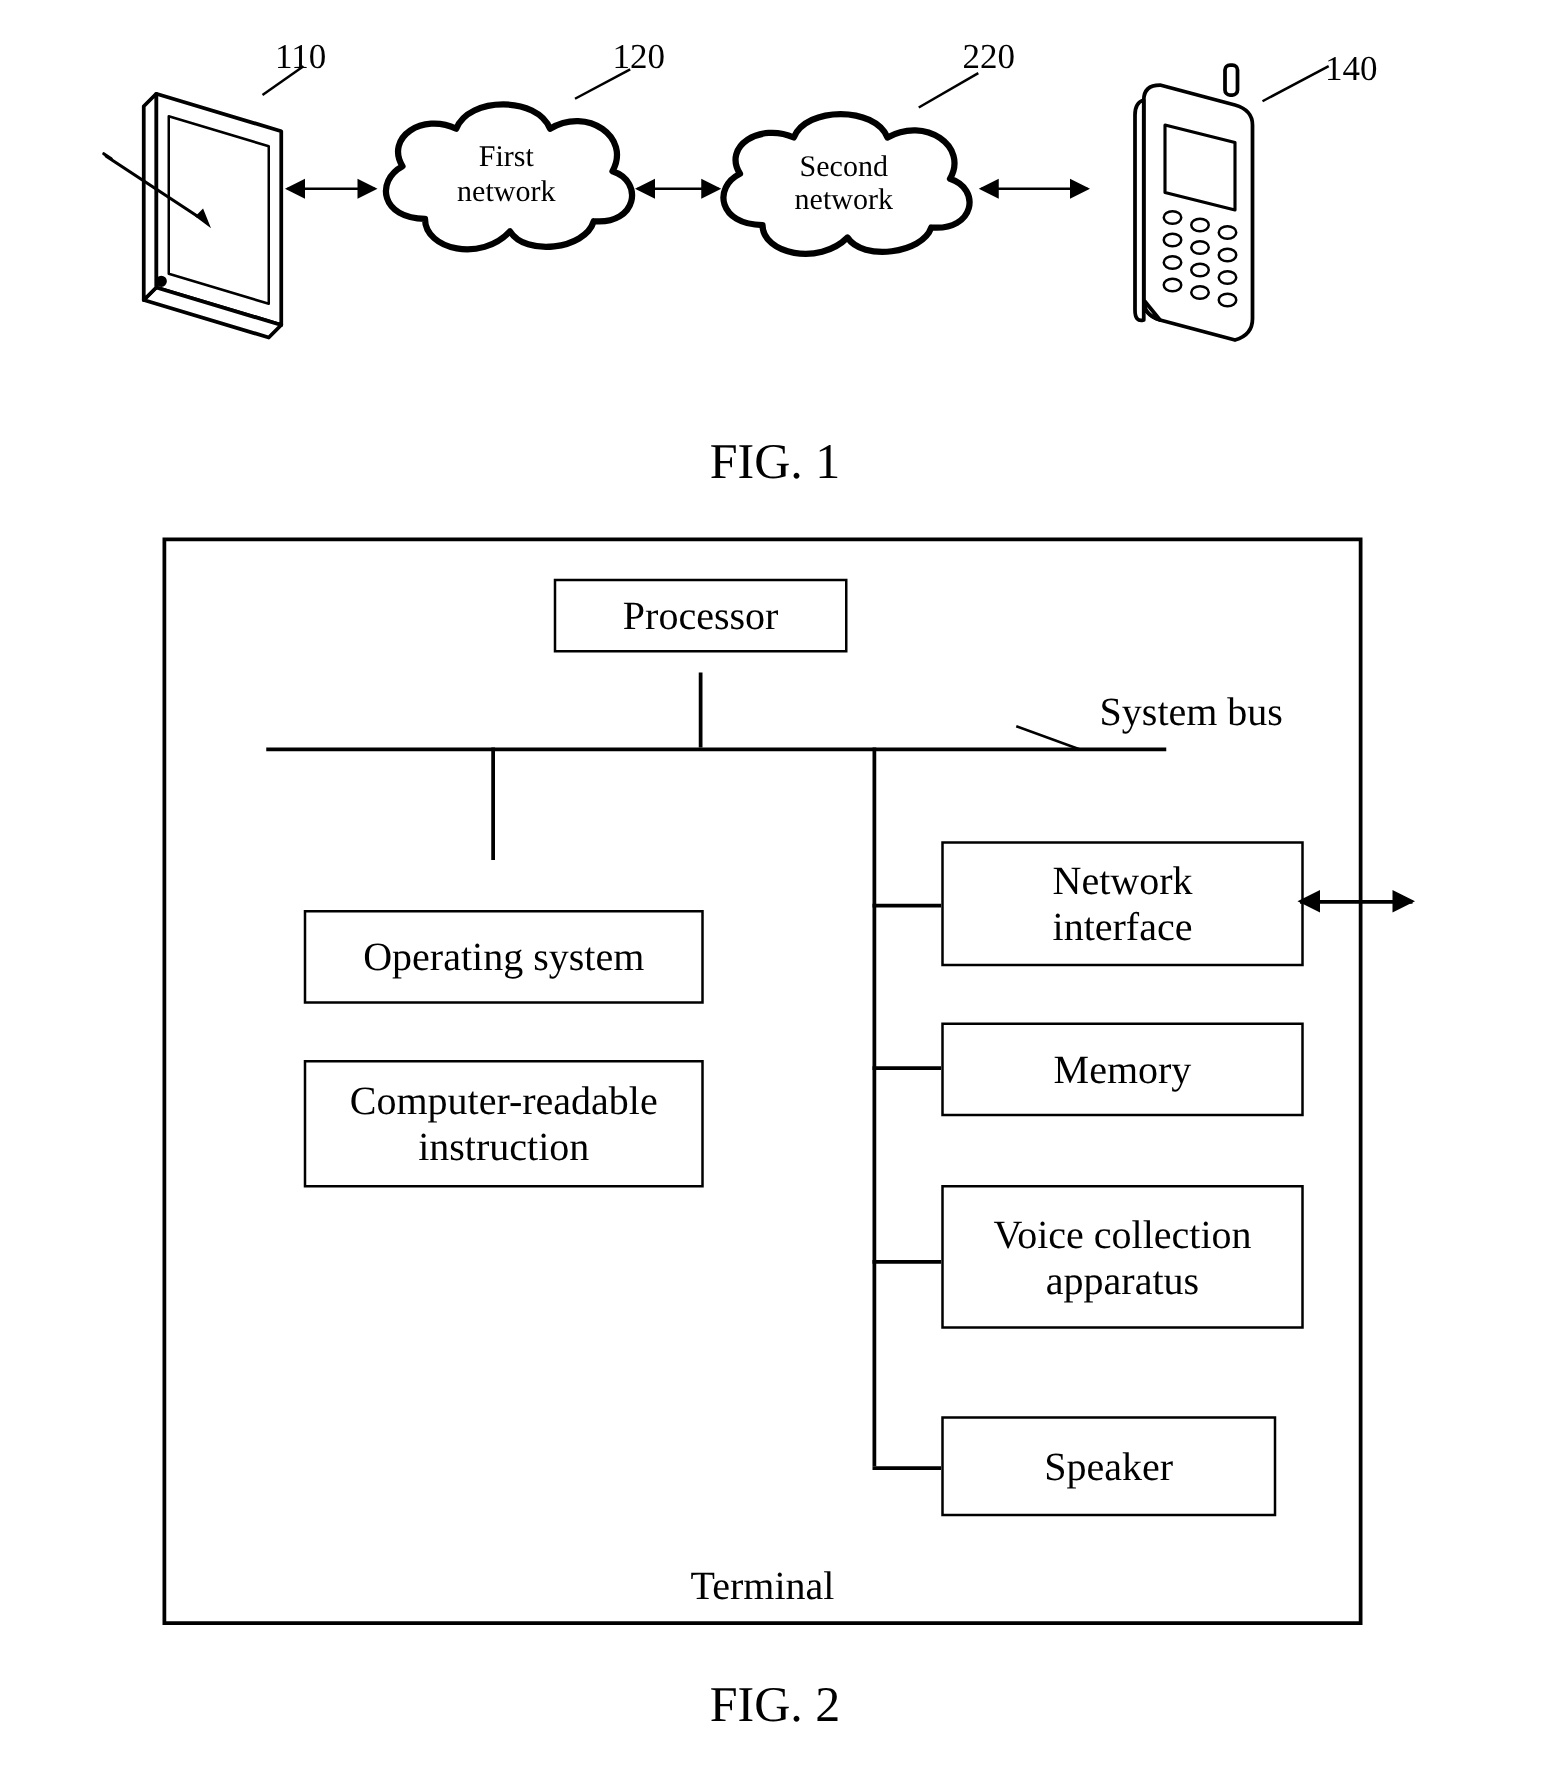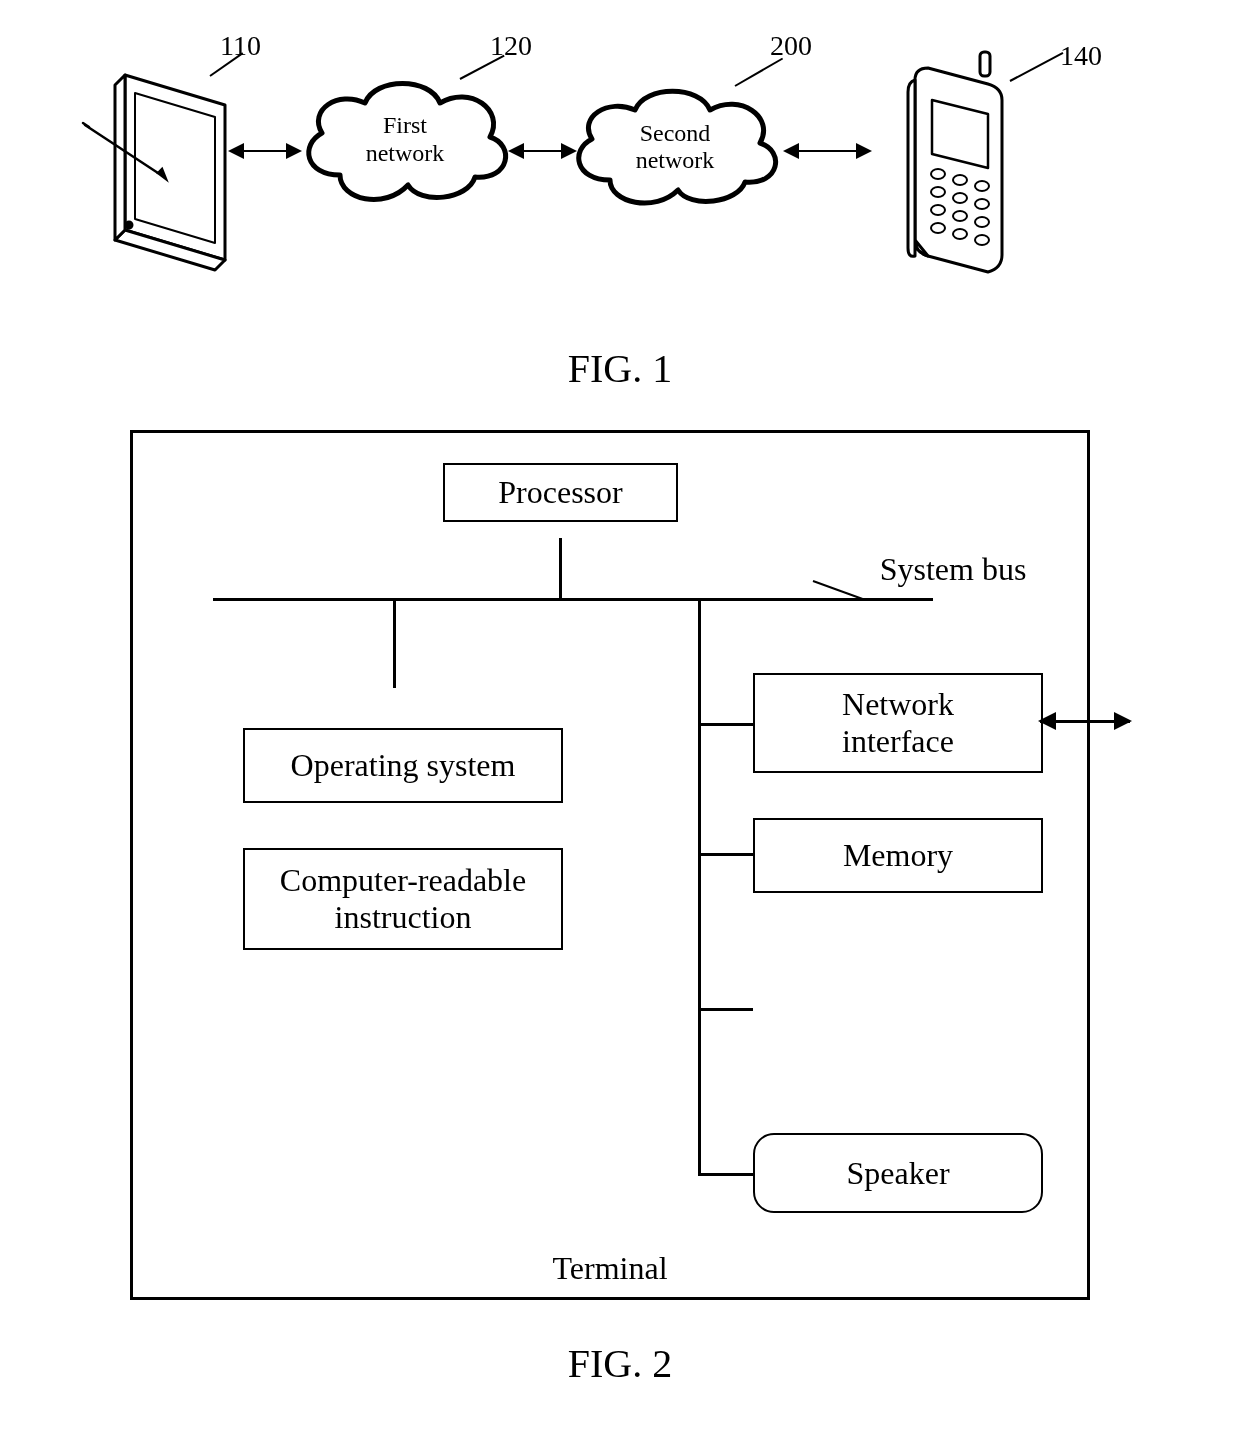--- a/index.html
+++ b/index.html
@@ -127,21 +127,21 @@
     <div class="ref-num abs" style="left:400px; top:0;">120</div>
     <div class="leader" style="left:370px; top:48px; width:50px; transform:rotate(-28deg);"></div>
 
     <div class="cloud" style="left:470px; top:45px; width:230px; height:145px;">
       <svg viewBox="0 0 230 145">
         <path d="M50,105 C15,105 10,75 32,64 C18,42 48,23 75,35 C85,10 140,10 150,35 C180,18 215,42 200,68 C225,76 220,110 185,107 C178,128 130,134 118,115 C95,138 50,128 50,105 Z" fill="#fff" stroke="#000" stroke-width="5" stroke-linejoin="round"></path>
       </svg>
       <div class="label" style="white-space:pre-line;">Second
 network</div>
     </div>
-    <div class="ref-num abs" style="left:680px; top:0;">200</div>
+    <div class="ref-num abs" style="left:680px; top:0;">220</div>
     <div class="leader" style="left:645px; top:55px; width:55px; transform:rotate(-30deg);"></div>
 
     <div class="phone" style="left:780px; top:20px; width:155px; height:235px;">
       <svg viewBox="0 0 155 235" width="155" height="235">
         <g stroke="#000" stroke-width="3" fill="#fff" stroke-linejoin="round">
 
           <path d="M45,30 Q45,18 58,18 L118,34 Q132,38 132,50 L132,205 Q132,218 118,222 L58,206 Q45,202 45,190 Z"></path>
 
           <path d="M45,30 Q38,32 38,42 L38,198 Q38,208 45,206 L45,190 Q45,202 58,206 L58,206 L45,190 Z"></path>
           <path d="M45,30 L45,190" stroke-width="2"></path>
@@ -209,21 +209,25 @@
     <div class="line hline" style="left:565px; top:575px; width:55px;"></div>
     <div class="line hline" style="left:565px; top:740px; width:55px;"></div>
 
     <div class="box" style="left:620px; top:240px; width:290px; height:100px;">
       <span style="white-space:pre-line;">Network
 interface</span>
     </div>
     <div class="box" style="left:620px; top:385px; width:290px; height:75px;justify-content:center;">
       <span>Memory</span>
     </div>
-    <div class="box" style="left:620px; top:700px; width:290px; height:80px;border-radius:21px;">
+    <div class="box" style="left:620px; top:515px; width:290px; height:115px;">
+      <span style="white-space:pre-line;">Voice collection
+apparatus</span>
+    </div>
+    <div class="box" style="left:620px; top:700px; width:268px; height:80px;">
       <span>Speaker</span>
     </div>
 
     <div class="txt" style="left:0; right:0; bottom:10px;">Terminal</div>
   </div>
 
   <div class="arrow-ext both" style="left:1040px; top:720px; width:90px;"></div>
 
   <div class="fig-caption abs" style="left:0; right:0; top:1340px;">FIG. 2</div>
 

